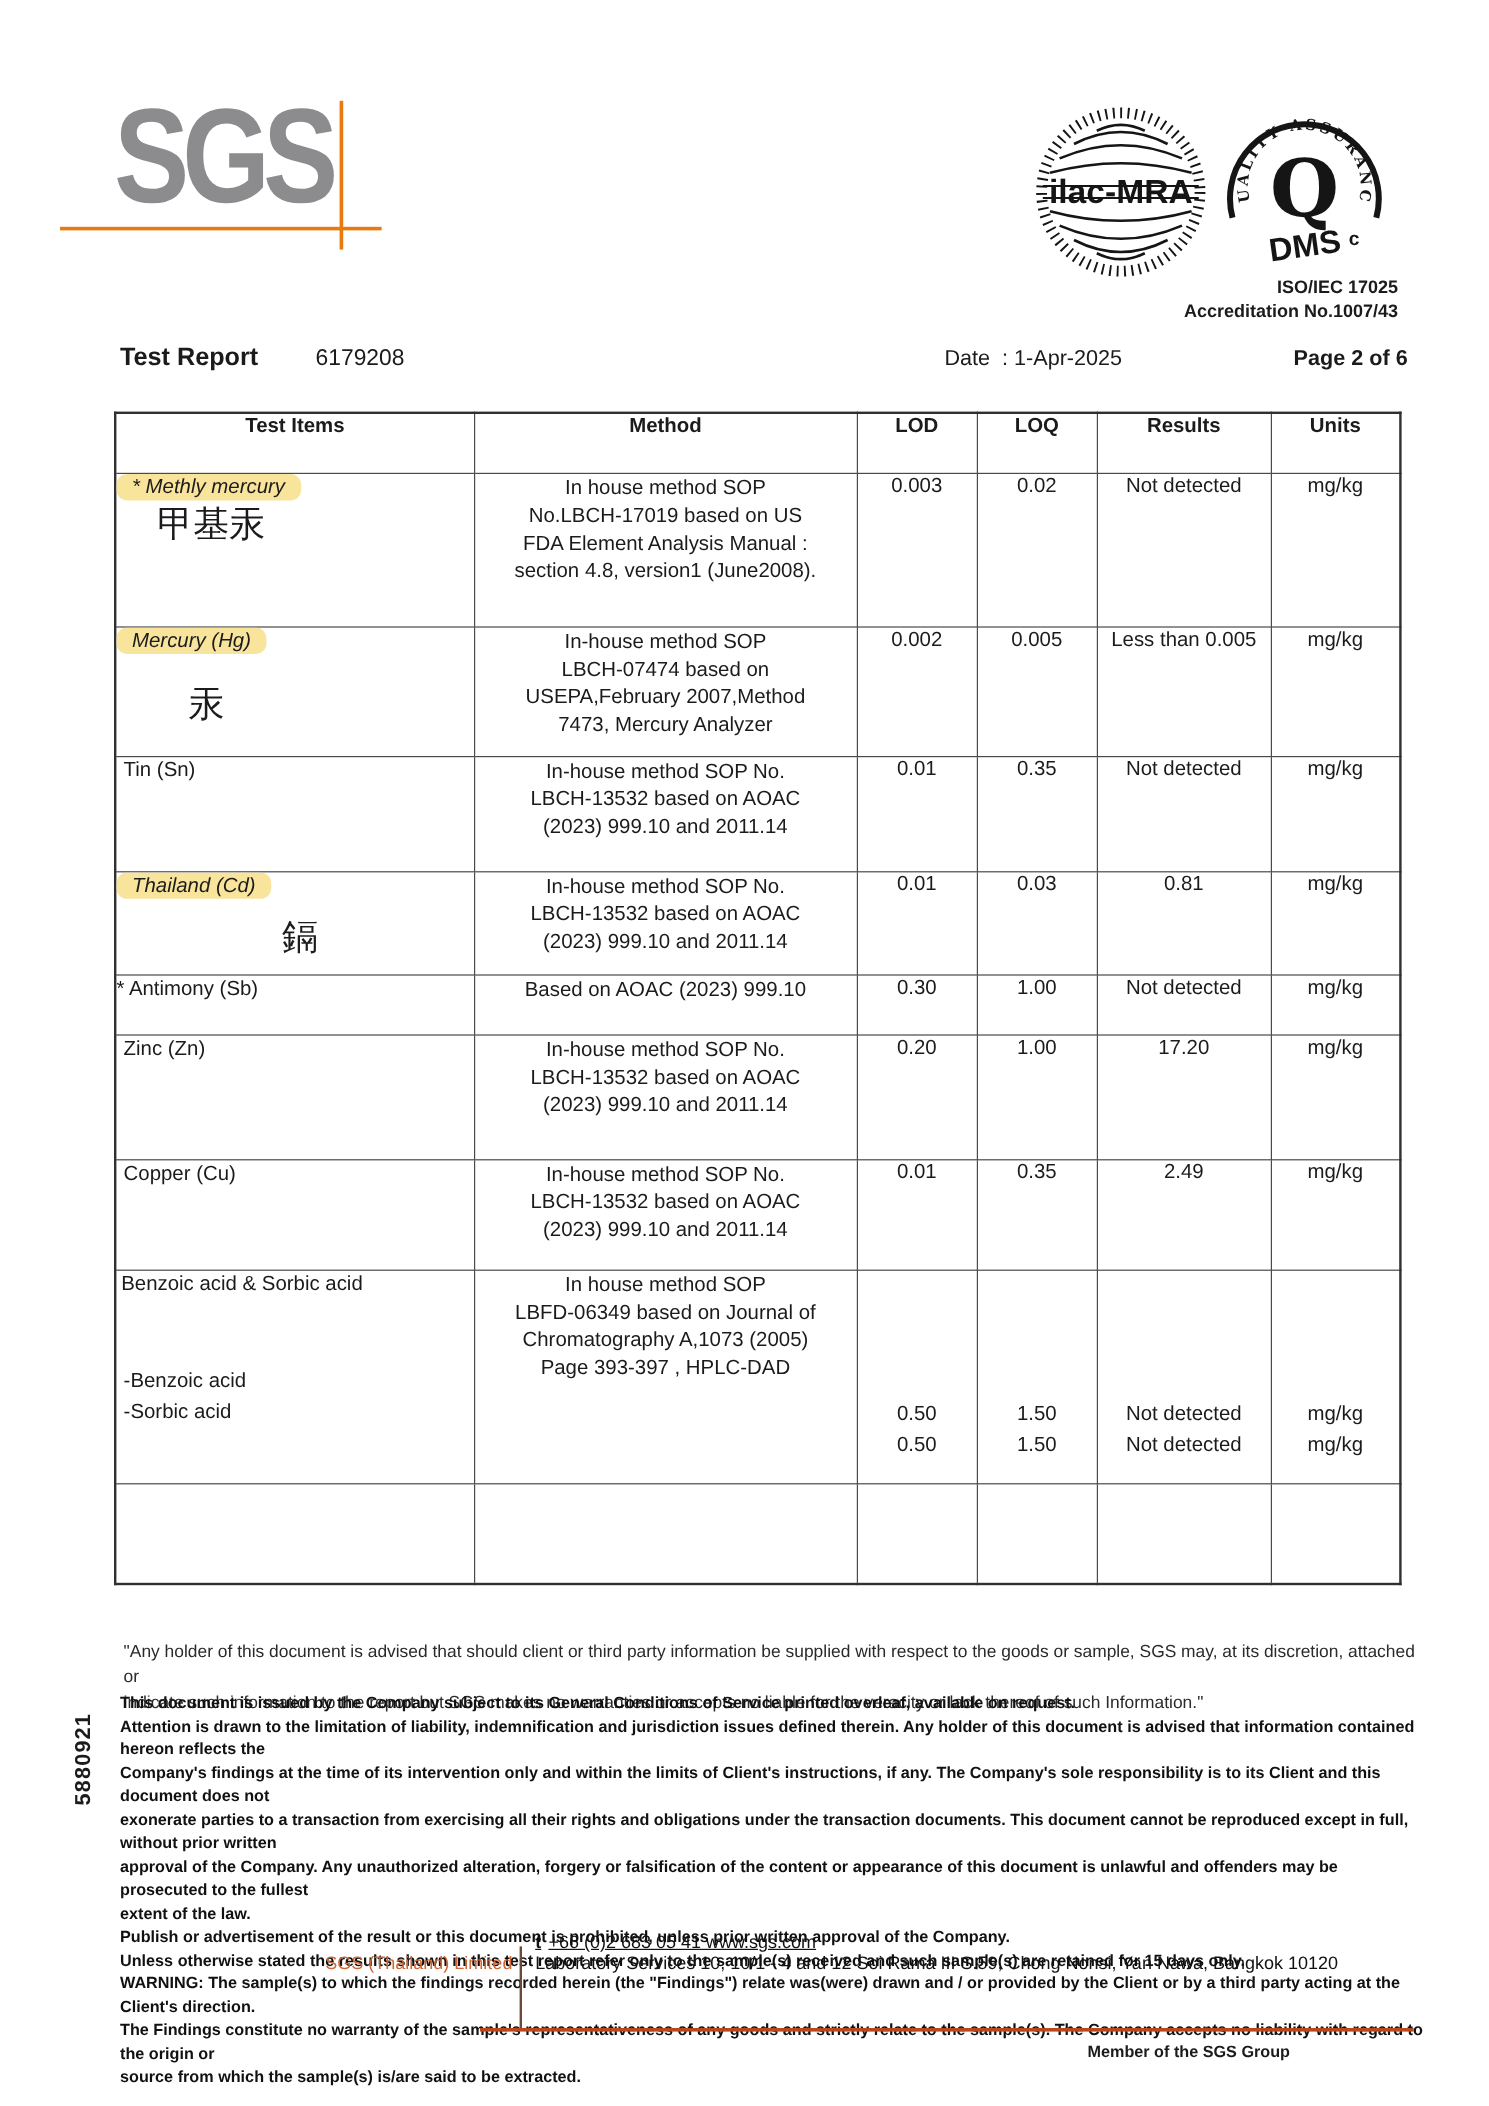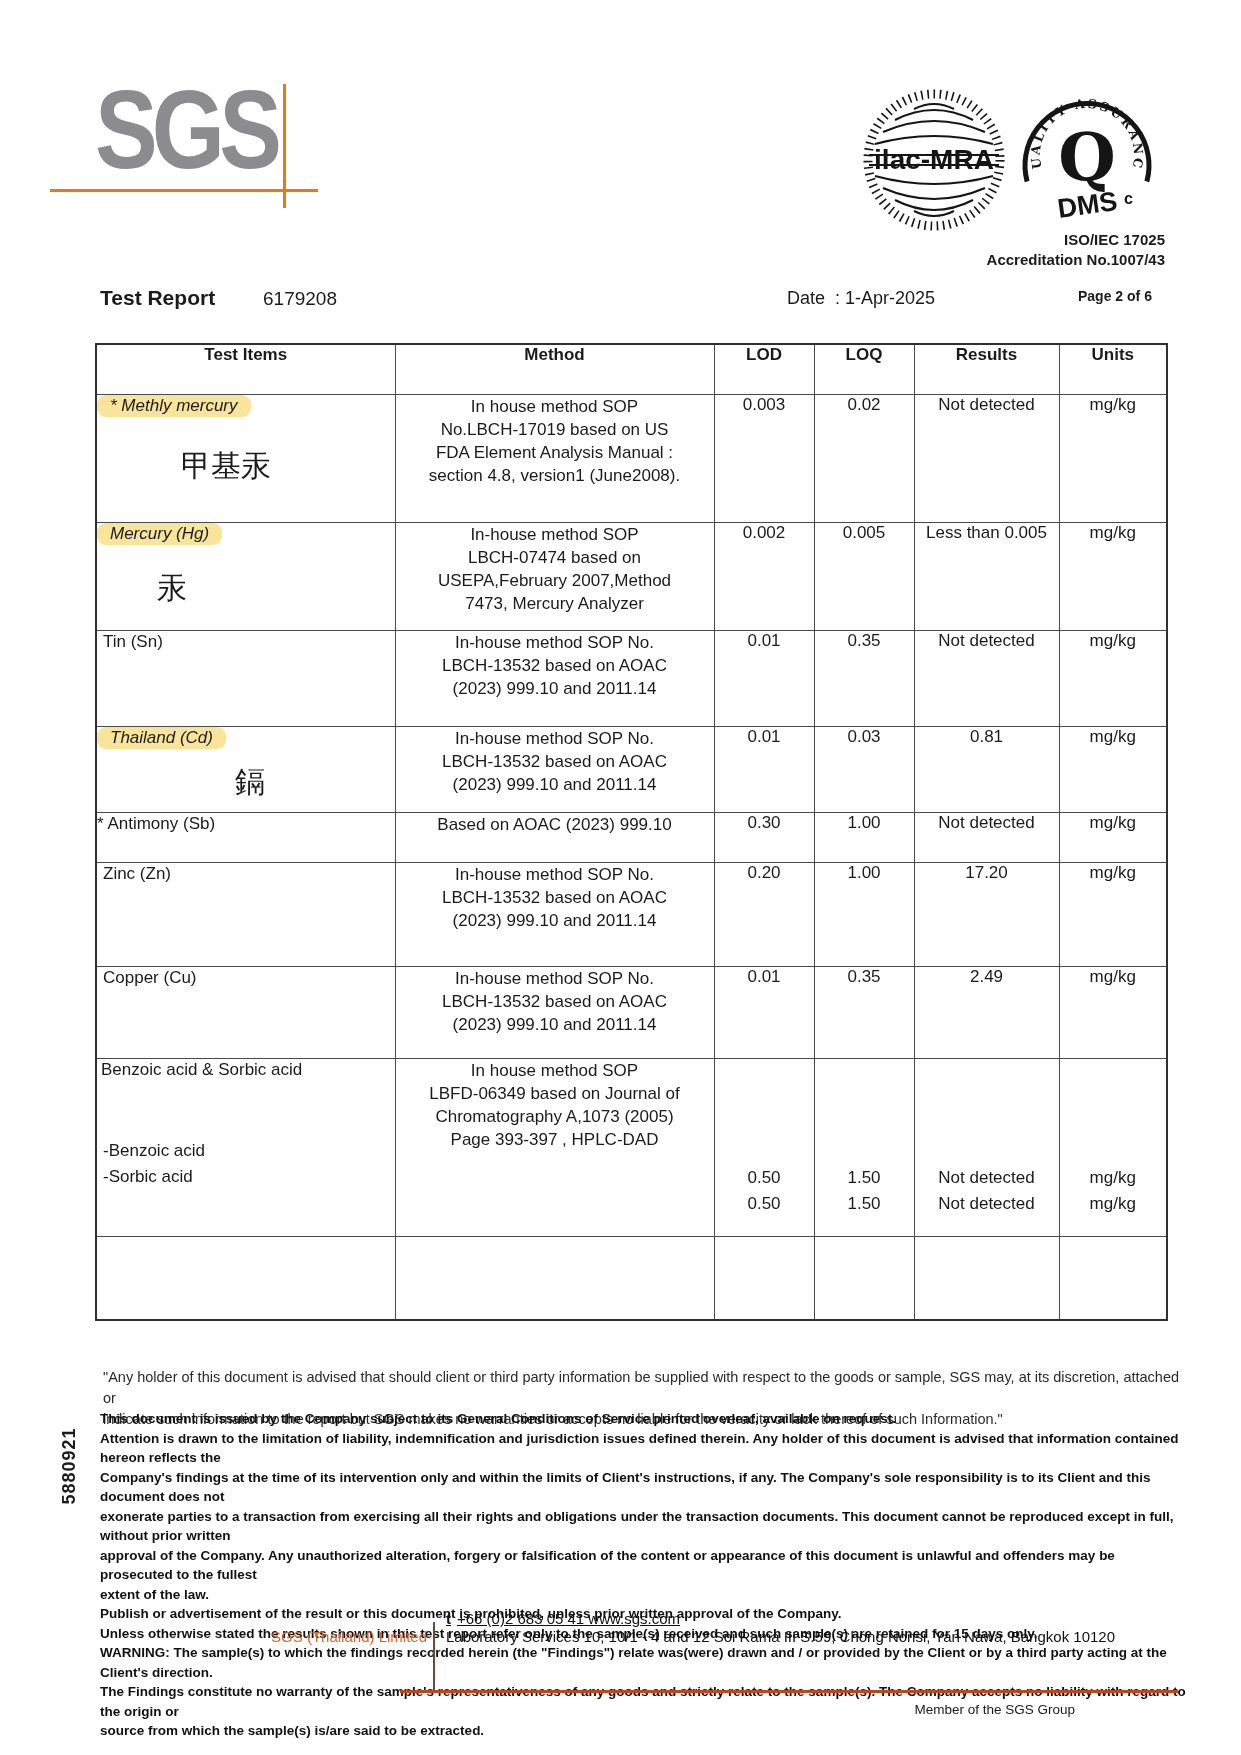--- a/index.html
+++ b/index.html
@@ -21,41 +21,41 @@
   .ilac-mark{left:859px;top:84px;width:150px;height:152px;}
   .q-mark{left:1012px;top:80px;width:150px;height:155px;}
   .accr-block{left:890px;top:230px;width:275px;text-align:right;font-weight:bold;font-size:15px;line-height:20px;}
 
   
   .title-row{left:0;top:286px;width:1241px;height:30px;}
   .t-report{position:absolute;left:100px;top:0;font-size:21px;font-weight:bold;}
   .t-number{position:absolute;left:263px;top:2px;font-size:19px;}
   .t-date{position:absolute;left:787px;top:2px;font-size:18px;}
   .t-date .gap{display:inline-block;width:10px;}
-  .t-page{position:absolute;left:1078px;top:2px;font-size:14px;font-weight:bold;}
+  .t-page{position:absolute;left:1078px;top:2px;font-size:18px;font-weight:bold;}
 
   
   table.report{
     position:absolute;left:95px;top:343px;width:1071px;
     border-collapse:collapse;table-layout:fixed;
   }
   table.report td,table.report th{
     border:1px solid #4a4a4a;vertical-align:top;overflow:hidden;
     font-size:17px;padding:0;
   }
   table.report{border:2px solid #303030;}
   th.hdr{font-size:18px;font-weight:bold;text-align:center;vertical-align:middle;height:49px;}
   td.item{text-align:left;padding:12px 6px 0 12px;}
   td.method{text-align:center;padding-top:13px;line-height:23px;}
   td.num,td.unit{text-align:center;padding-top:12px;}
   .pre{white-space:pre-line;}
   .hl{background:#f9e49c;border-radius:9px;padding:1px 13px;display:inline-block;font-style:italic;}
   .plain-item{display:inline-block;padding:1px 0 0 6px;}
   .cn{font-size:30px;line-height:34px;font-weight:normal;}
-  .cn-r1{margin-top:32px;padding-left:84px;}
+  .cn-r1{margin-top:4px;padding-left:34px;}
   .cn-r2{margin-top:26px;padding-left:60px;}
   .cn-r4{margin-top:16px;padding-left:138px;}
   .sub-items{margin-top:58px;line-height:26px;padding-left:6px;}
   .val-spacer{height:106px;}
   .dual{line-height:26px;}
 
   
   .doc-num{
     left:15px;top:1455px;width:110px;height:22px;text-align:center;
     font-weight:bold;font-size:18px;letter-spacing:1px;
@@ -63,21 +63,21 @@
   }
   .quote{left:103px;top:1367px;width:1082px;font-size:14.5px;line-height:21px;color:#2a2a2a;}
   .conditions{left:100px;top:1409px;width:1090px;font-size:13.5px;font-weight:bold;line-height:19.5px;color:#111;}
 
   .company-name{left:215px;top:1628px;width:212px;text-align:right;font-size:15px;color:#cf6633;}
   .addr-divider{left:433px;top:1622px;width:2px;height:70px;background:#6b4a3a;}
   .addr1{left:446px;top:1628px;width:740px;font-size:15px;color:#111;}
   .addr2{left:446px;top:1610px;width:740px;font-size:15px;color:#111;text-decoration:underline;}
   .addr2 .tbold{font-weight:bold;margin-right:6px;}
   .footer-redline{left:400px;top:1690px;width:778px;height:2.5px;background:#b8491f;}
-  .member{left:800px;top:1702px;width:275px;text-align:right;font-size:13.5px;font-weight:normal;}
+  .member{left:800px;top:1702px;width:275px;text-align:right;font-size:13.5px;font-weight:bold;}
 
   svg text{font-family:"DejaVu Serif","Liberation Serif",serif;}
   svg .sans{font-family:"Liberation Sans","DejaVu Sans",sans-serif;}
 </style>
 </head>
 <body>
 
 <div class="abs sgs-logo">SGS</div>
 <div class="abs orange-hline"></div>
 <div class="abs orange-vline"></div>

